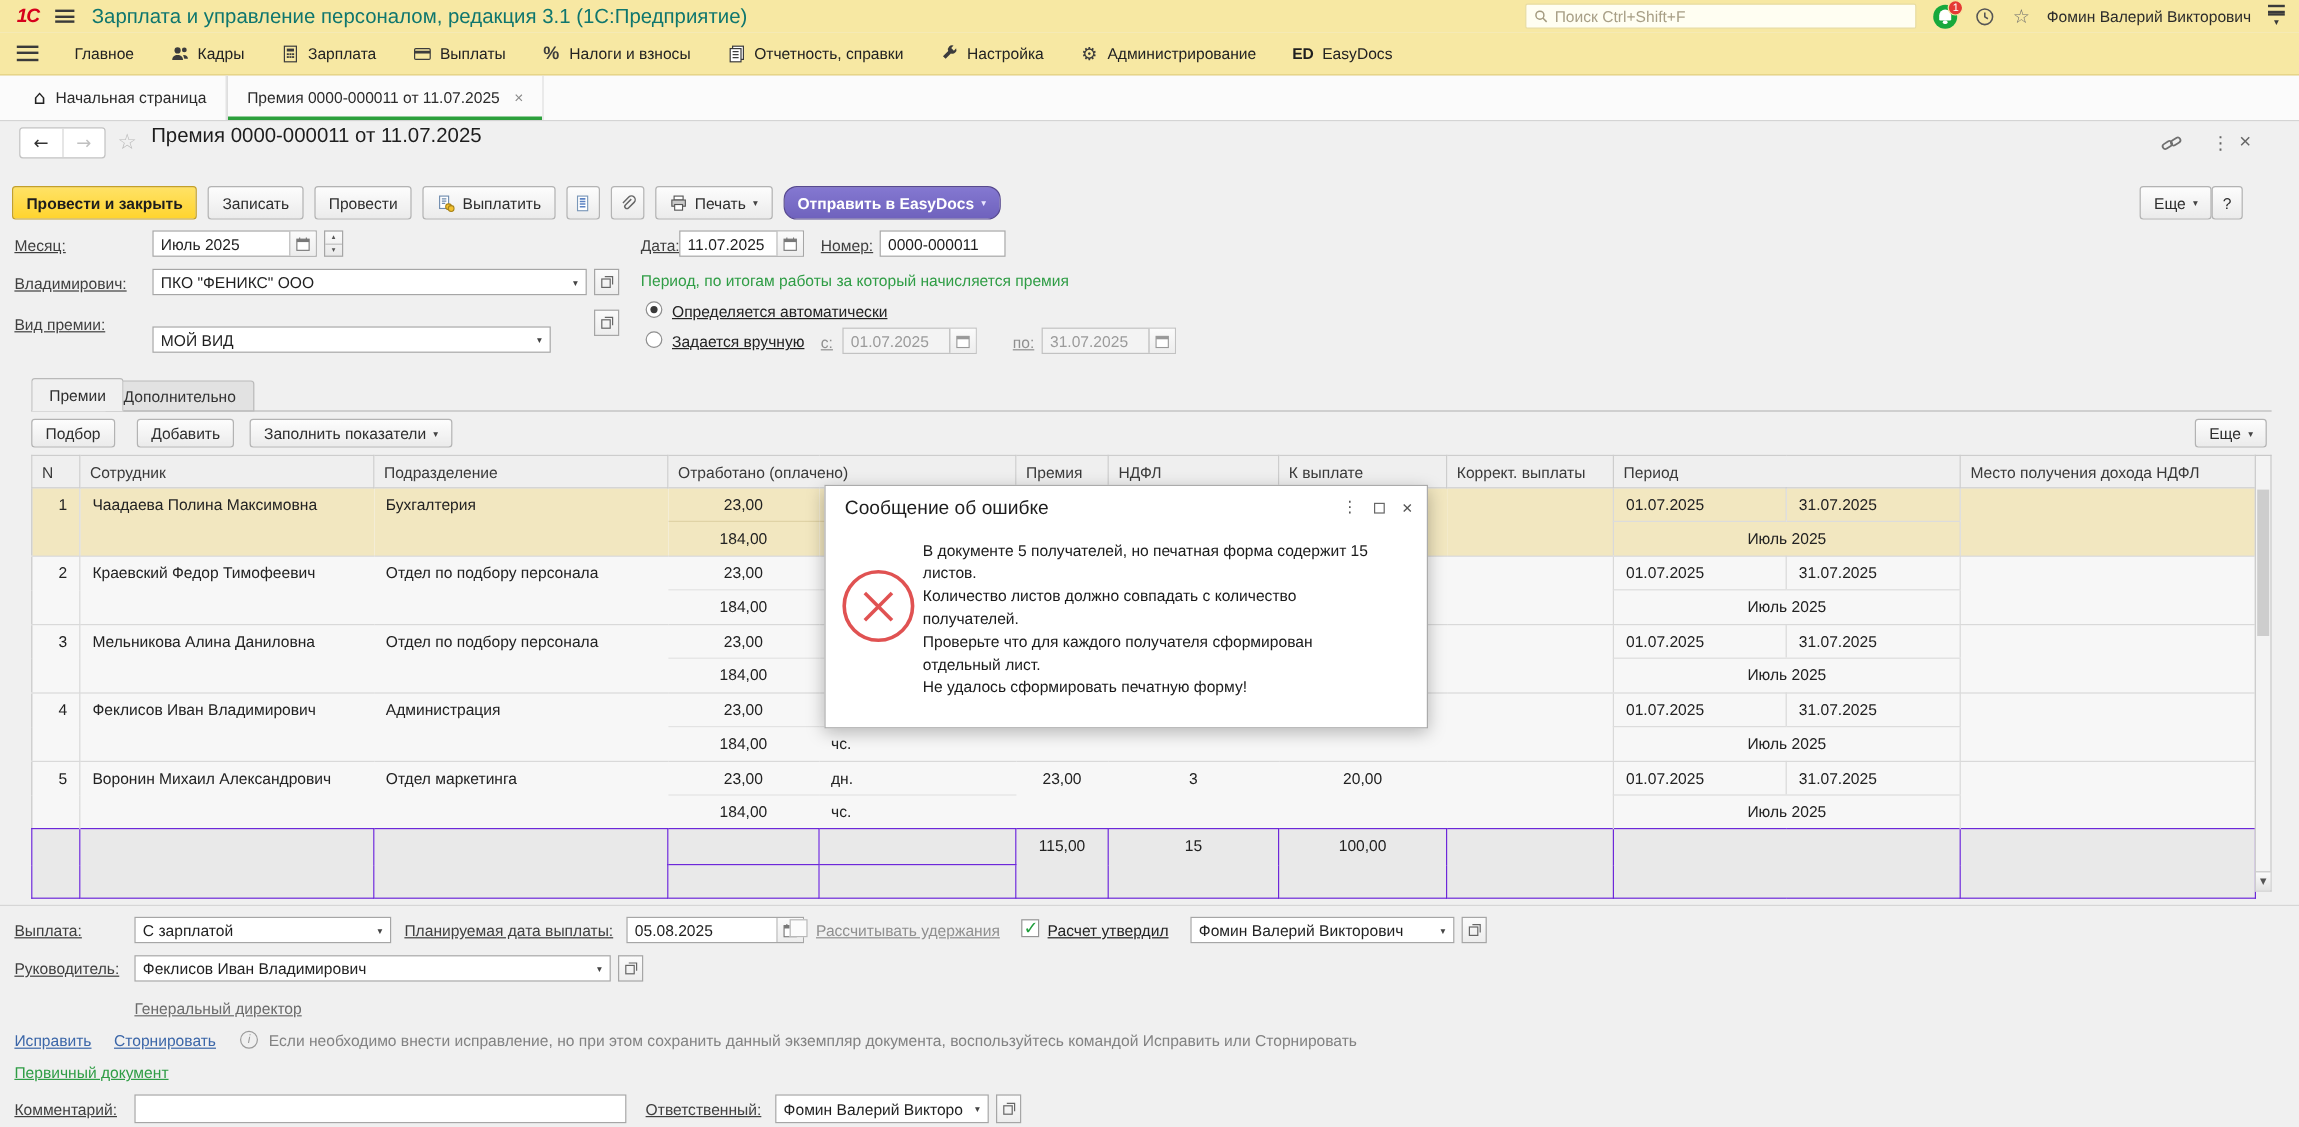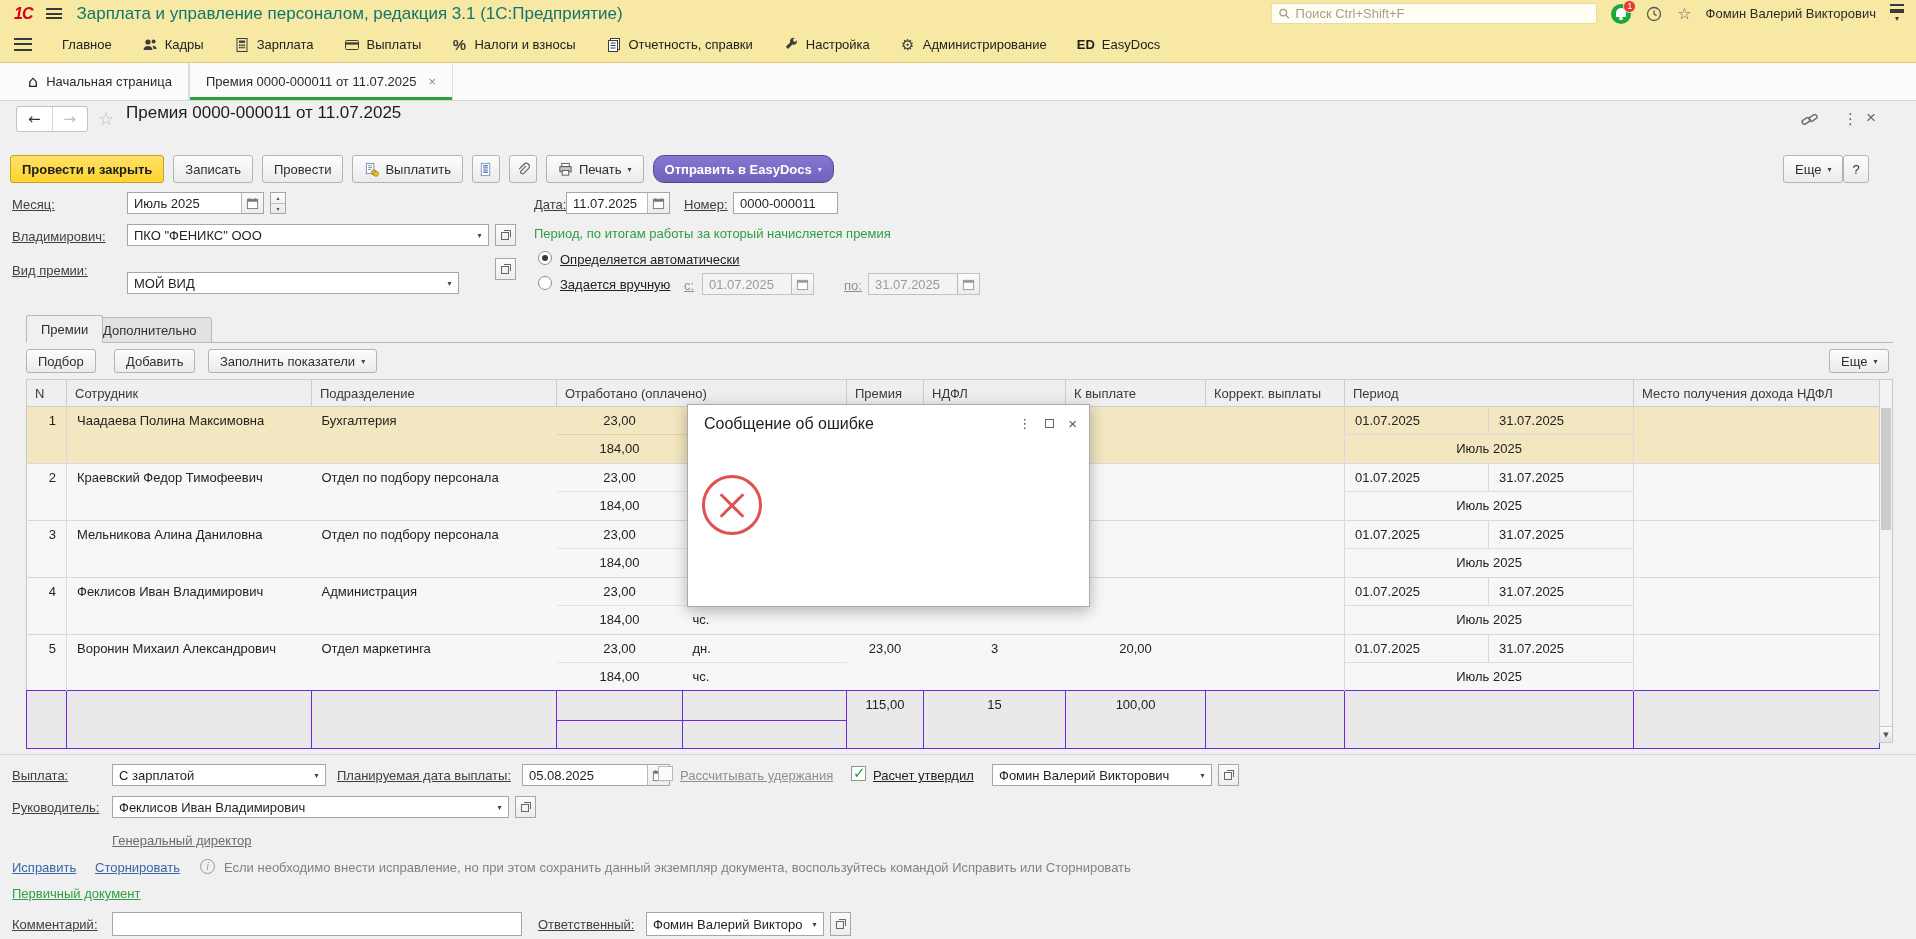--- a/index.html
+++ b/index.html
@@ -132,21 +132,21 @@
   tr.tot.t2 td { height:28px; }
 
   .vscroll { position:absolute; left:1879px; top:379px; width:14px; height:364px; background:#f3f3f3;
     border:1px solid #c8c8c8; border-left:1px solid #cdcdcd; }
   .vthumb { position:absolute; left:1px; top:28px; width:10px; height:122px; background:#cdcdcd; }
   .vdown { position:absolute; left:0; bottom:0; width:12px; height:16px; background:linear-gradient(#fbfbfb,#e3e3e3);
     border-top:1px solid #c8c8c8; display:flex; align-items:center; justify-content:center; font-size:7px; color:#555;
     font-family:"DejaVu Sans",sans-serif; }
 
   
-  .dialog { position:absolute; left:687px; top:404px; width:403px; height:203px; background:#fff;
+  .dialog { position:absolute; left:687px; top:404px; width:503px; height:203px; background:#fff;
     border:1px solid #ababab; box-shadow:0 4px 14px rgba(0,0,0,.28); z-index:10; }
   .dlg-title { position:absolute; left:16px; top:10px; font-size:16px; color:#1d1d1d; }
   .dlg-icons { position:absolute; right:12px; top:10px; display:flex; gap:14px; align-items:center; color:#555; }
   .dlg-kebab { font-family:"DejaVu Sans",sans-serif; font-size:13px; }
   .dlg-max { width:9px; height:9px; border:1px solid #666; display:inline-block; }
   .dlg-close { font-size:15px; }
   .err-circle { position:absolute; left:14px; top:70px; width:60px; height:60px; border:3px solid #e05252; border-radius:50%; }
   .err-circle::before, .err-circle::after { content:""; position:absolute; left:11px; top:26px; width:32px; height:3px; background:#e05252; }
   .err-circle::before { transform:rotate(45deg); }
   .err-circle::after { transform:rotate(-45deg); }
@@ -613,20 +613,24 @@
 </div>
 
 <div class="dialog">
   <span class="dlg-title">Сообщение об ошибке</span>
   <span class="dlg-icons">
     <span class="dlg-kebab">⋮</span>
     <span class="dlg-max"></span>
     <span class="dlg-close">×</span>
   </span>
   <span class="err-circle"></span>
+  <div class="dlg-text">В документе 5 получателей, но печатная форма содержит 15 листов.
+Количество листов должно совпадать с количество получателей.
+Проверьте что для каждого получателя сформирован отдельный лист.
+Не удалось сформировать печатную форму!</div>
 </div>
 
 <div class="footer-sep"></div>
 
 <span class="lbl" style="left:12px;top:768px;">Выплата:</span>
 <span class="field" style="left:112px;top:764px;width:214px;">
   <span class="val">С зарплатой</span>
   <span class="dd caret">▾</span>
 </span>
 <span class="lbl" style="left:337px;top:768px;">Планируемая дата выплаты:</span>

